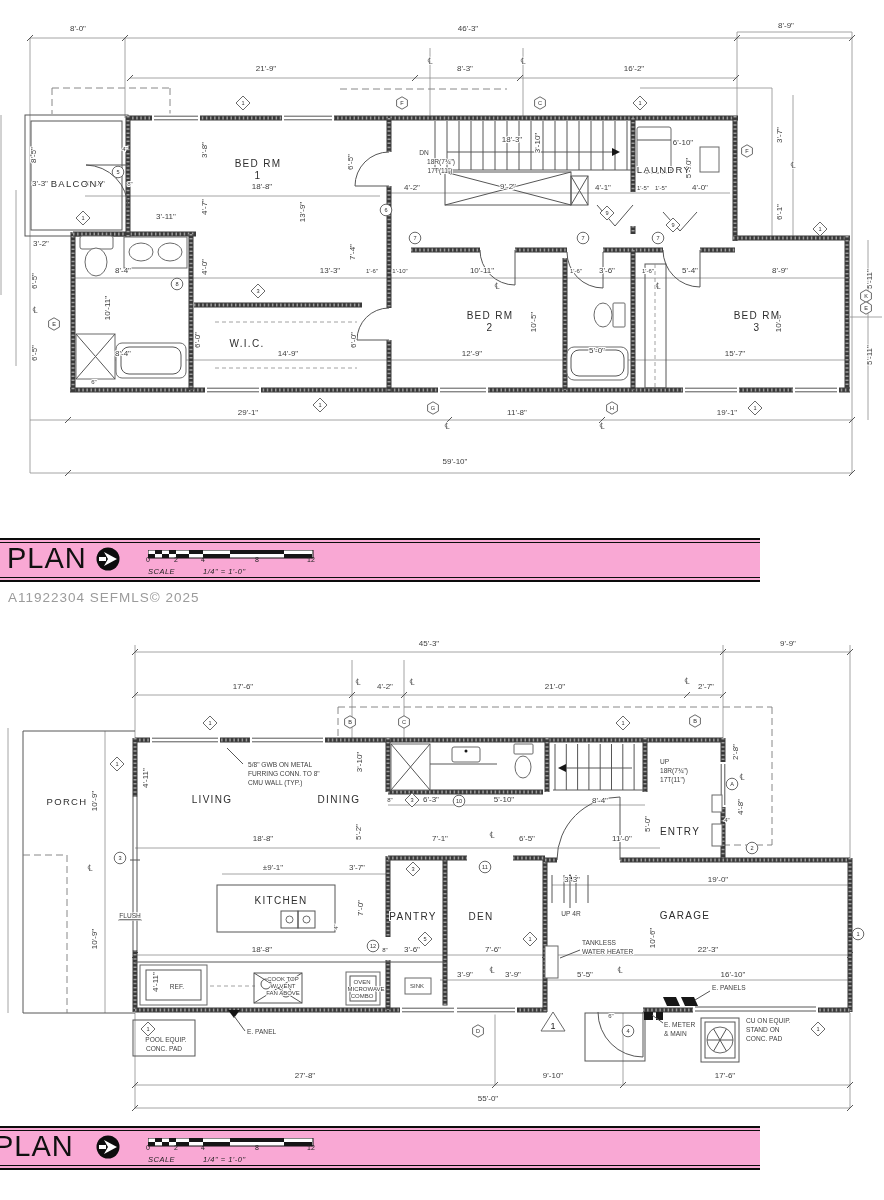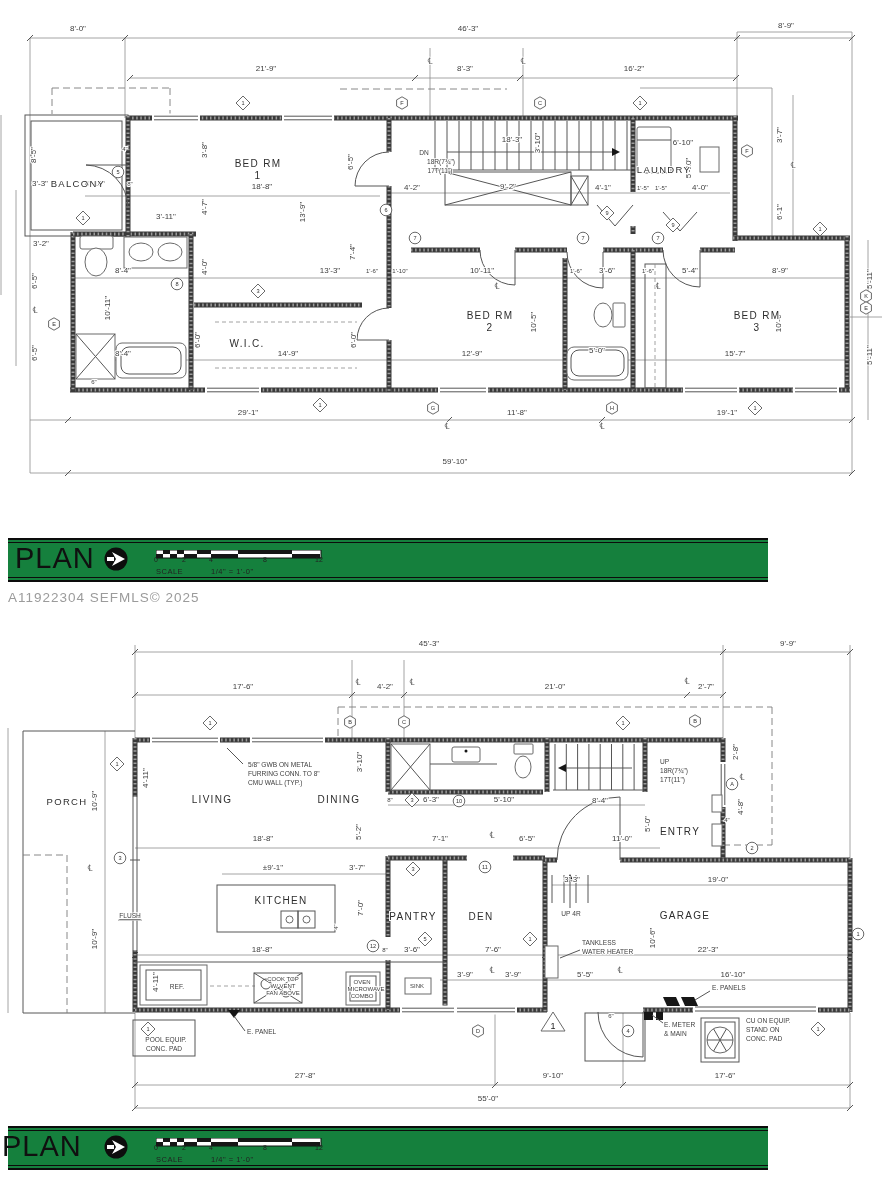--- a/index.html
+++ b/index.html
@@ -16,30 +16,30 @@
   .dsh2{stroke:#8a8a8a;stroke-width:.8;fill:none;stroke-dasharray:4,3;}
   .blk{fill:#161616;stroke:none;}
   text{font-family:"Liberation Sans",sans-serif;}
   .dim {font-size:8px;fill:#3d3d3d;paint-order:stroke;stroke:#fff;stroke-width:2px;}
   .room{font-size:10px;fill:#2d2d2d;letter-spacing:1.3px;paint-order:stroke;stroke:#fff;stroke-width:2px;}
   .note{font-size:6.6px;fill:#3d3d3d;paint-order:stroke;stroke:#fff;stroke-width:1.6px;}
   .mk  {font-size:5.6px;fill:#333;}
   .mkt {font-size:9px;fill:#222;}
   .cl  {font-size:9px;fill:#4a4a4a;paint-order:stroke;stroke:#fff;stroke-width:1.5px;}
   
-  .titlebar{position:absolute;left:8px;width:760px;height:40px;background:#15803d;
+  .titlebar{position:absolute;left:0;width:760px;height:40px;background:#f9a8d4;
             border-top:2.5px solid #0c0c0c;border-bottom:2.5px solid #0c0c0c;}
   .titlebar .subline-t,.titlebar .subline-b{position:absolute;left:0;width:100%;height:1px;background:#0c0c0c;}
   .subline-t{top:2px;} .subline-b{bottom:2px;}
   .plan-title{position:absolute;top:2px;font-size:29px;letter-spacing:1px;color:#101010;font-weight:500;}
   .north{position:absolute;left:95px;top:6px;}
   .sb{position:absolute;left:148px;top:5px;width:200px;height:34px;}
   .sb-ticks{position:absolute;left:0;top:11px;width:166px;height:9px;}
   .sb-ticks span{position:absolute;transform:translateX(-50%);font-size:7px;color:#222;}
-  .sb-scale{position:absolute;left:0;top:22px;font-size:7.5px;color:#222;letter-spacing:.5px;}
+  .sb-scale{position:absolute;left:0;top:22px;font-size:7.5px;color:#222;letter-spacing:.5px;font-style:italic;}
   .sb-scale .val{position:absolute;left:55px;width:110px;}
   .watermark{position:absolute;left:8px;top:590px;font-size:13.5px;color:#9b9b9b;letter-spacing:1px;text-align:right;}
 </style>
 </head>
 <body>
 
 <div class="sheet">
 
   <svg id="plan-svg" width="884" height="1200" viewBox="0 0 884 1200">
     <g id="g-upper">

